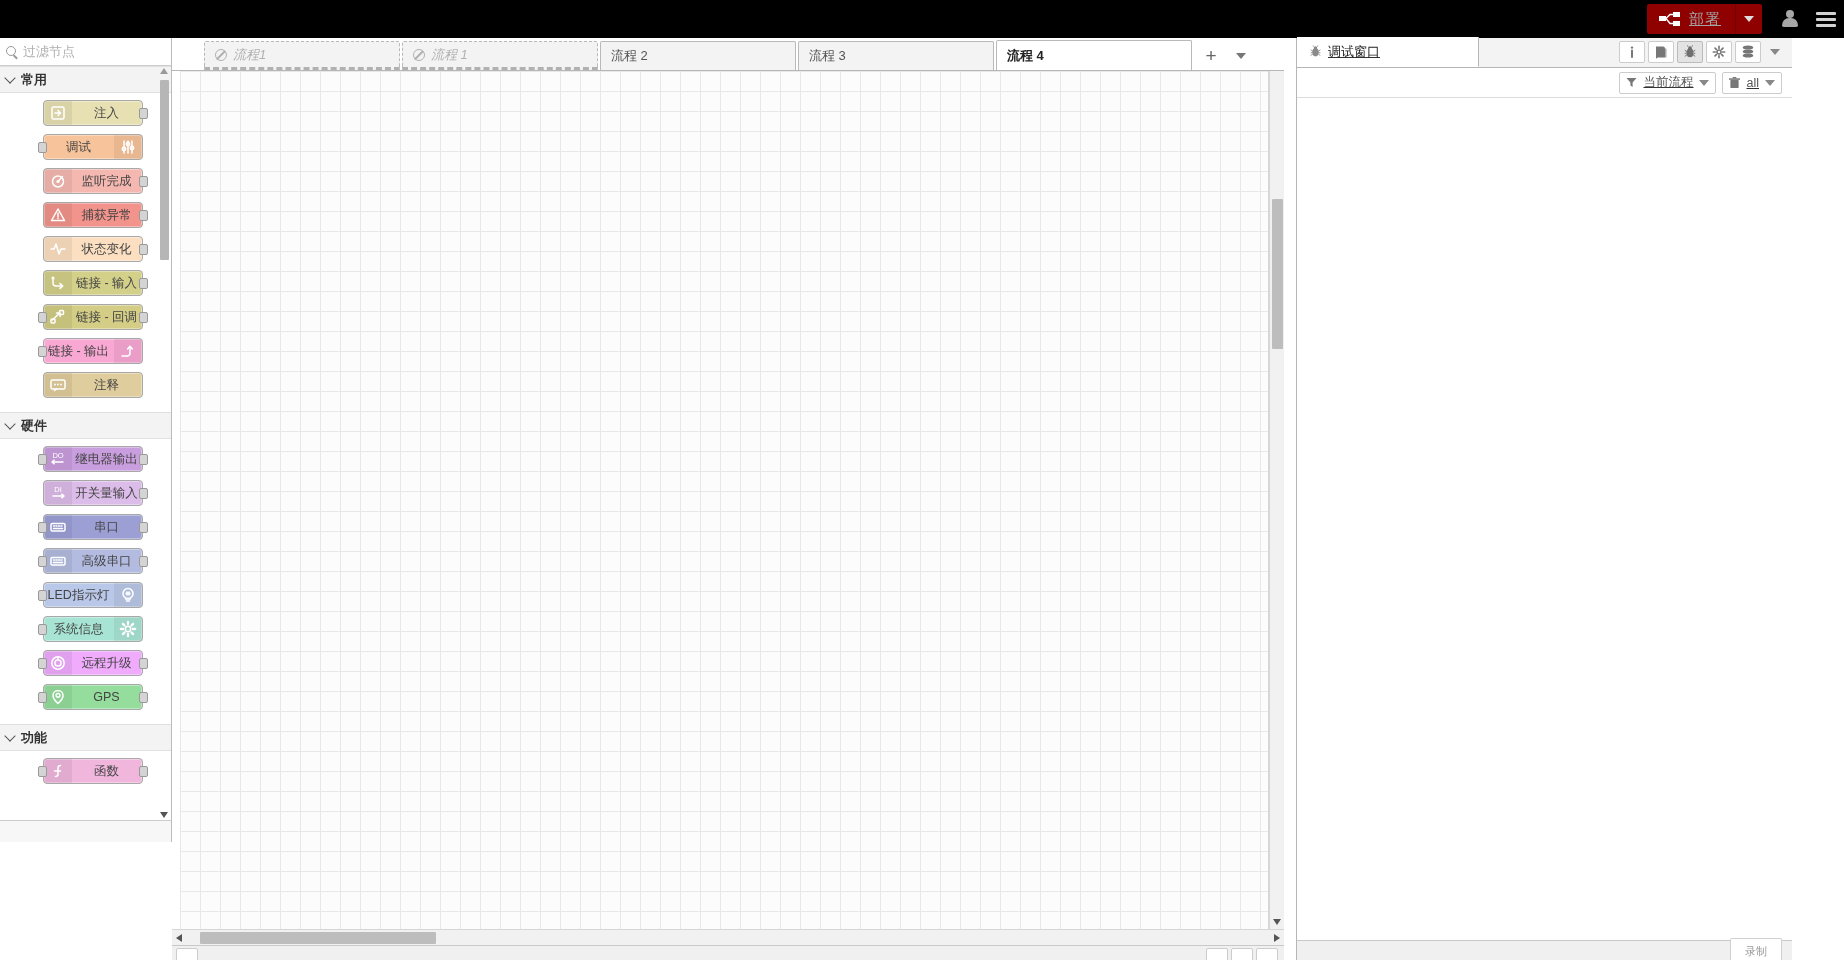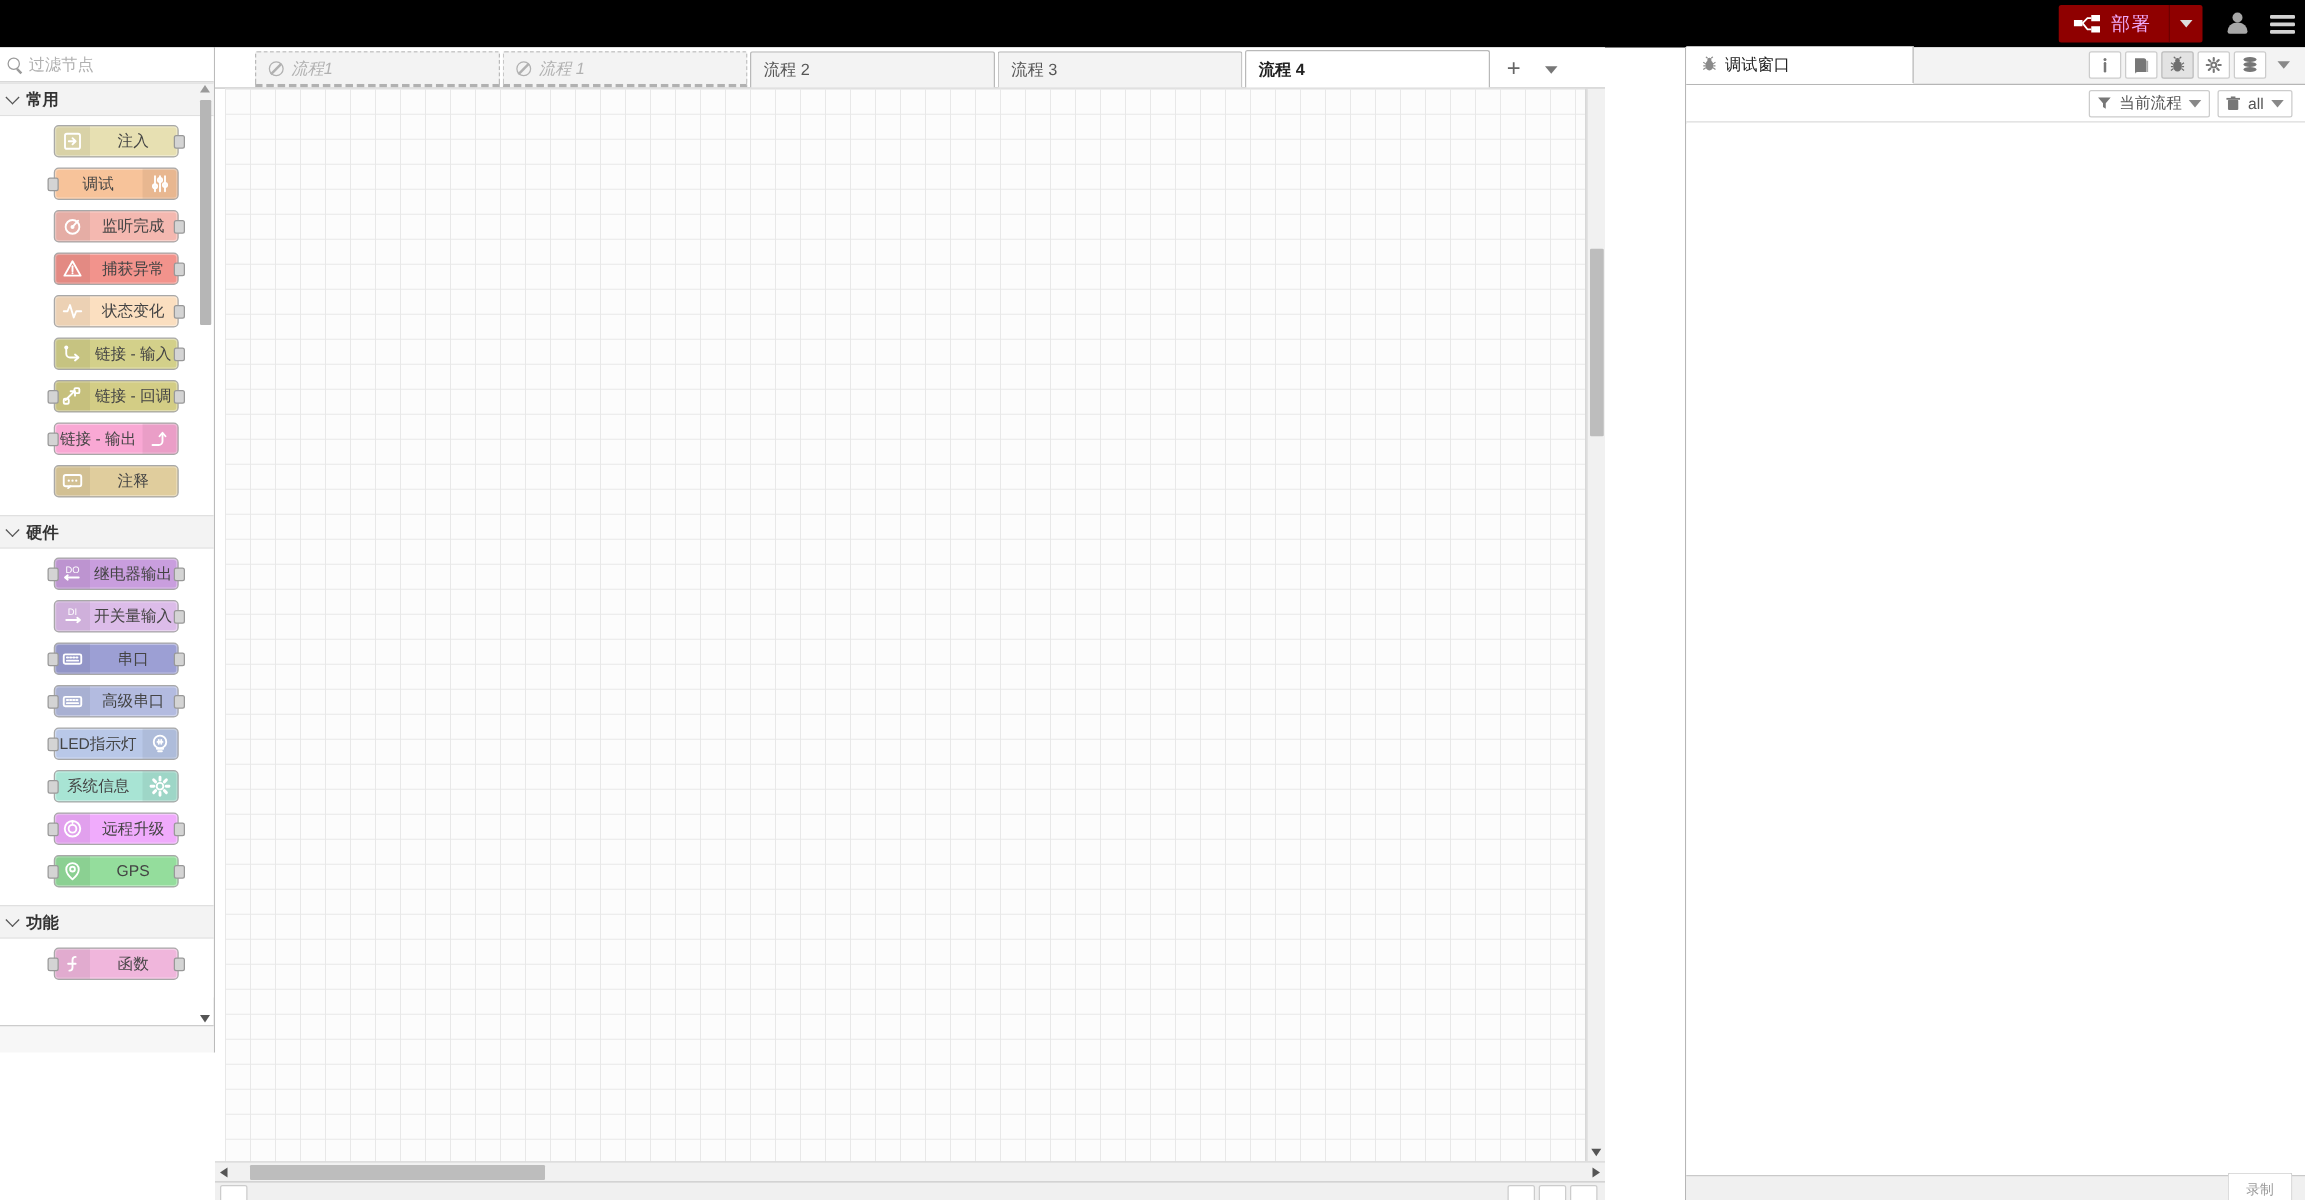--- a/index.html
+++ b/index.html
@@ -22,21 +22,21 @@
   .deploy-btn {
     display: flex; align-items: center; height: 30px;
     background: #8f0000; border-radius: 2px; margin-right: 10px;
     cursor: pointer; overflow: hidden;
   }
   .deploy-main {
     display: flex; align-items: center; gap: 8px;
     padding: 0 14px 0 12px; height: 30px;
     border-right: 1px solid #6d0000;
   }
-  .deploy-label { color: #f0abfc; font-size: 15px; letter-spacing: 1px; }
+  .deploy-label { color: #a3a3a3; font-size: 15px; letter-spacing: 1px; text-decoration: underline; }
   .deploy-caret {
     display: flex; align-items: center; justify-content: center;
     width: 26px; height: 30px;
   }
   .caret-down {
     width: 0; height: 0; border-left: 5px solid transparent;
     border-right: 5px solid transparent; border-top: 6px solid #ddd;
   }
   .hdr-icon-btn {
     width: 36px; height: 38px; display: flex; align-items: center;
@@ -241,22 +241,22 @@
     width: 22px; height: 16px; border: 1px solid #ccc; background: #fff;
     border-radius: 2px; cursor: pointer;
   }
   .footer-btn-left {
     position: absolute; left: 4px; top: 2px; width: 22px; height: 16px;
     border: 1px solid #ccc; background: #fff; border-radius: 2px; cursor: pointer;
   }
 
   
   .rightbar {
-    position: absolute; top: 38px; left: 1348px; width: 496px; height: 922px;
-    background: #fff; border-left: 1px solid #b6b6b6;
+    position: absolute; top: 38px; left: 1296px; width: 496px; height: 922px;
+    background: #fff; border-left: 1px solid #b6b6b6; text-decoration: underline;
   }
   .rb-tabrow {
     position: relative; height: 30px; background: #f3f3f3;
     border-bottom: 1px solid #b6b6b6; display: flex; align-items: flex-end;
   }
   .rb-tab {
     height: 30px; min-width: 182px; background: #fff;
     border-right: 1px solid #b6b6b6; display: flex; align-items: center;
     gap: 6px; padding: 0 12px; font-size: 13px; color: #222;
     cursor: pointer; border-bottom: 1px solid #fff;

